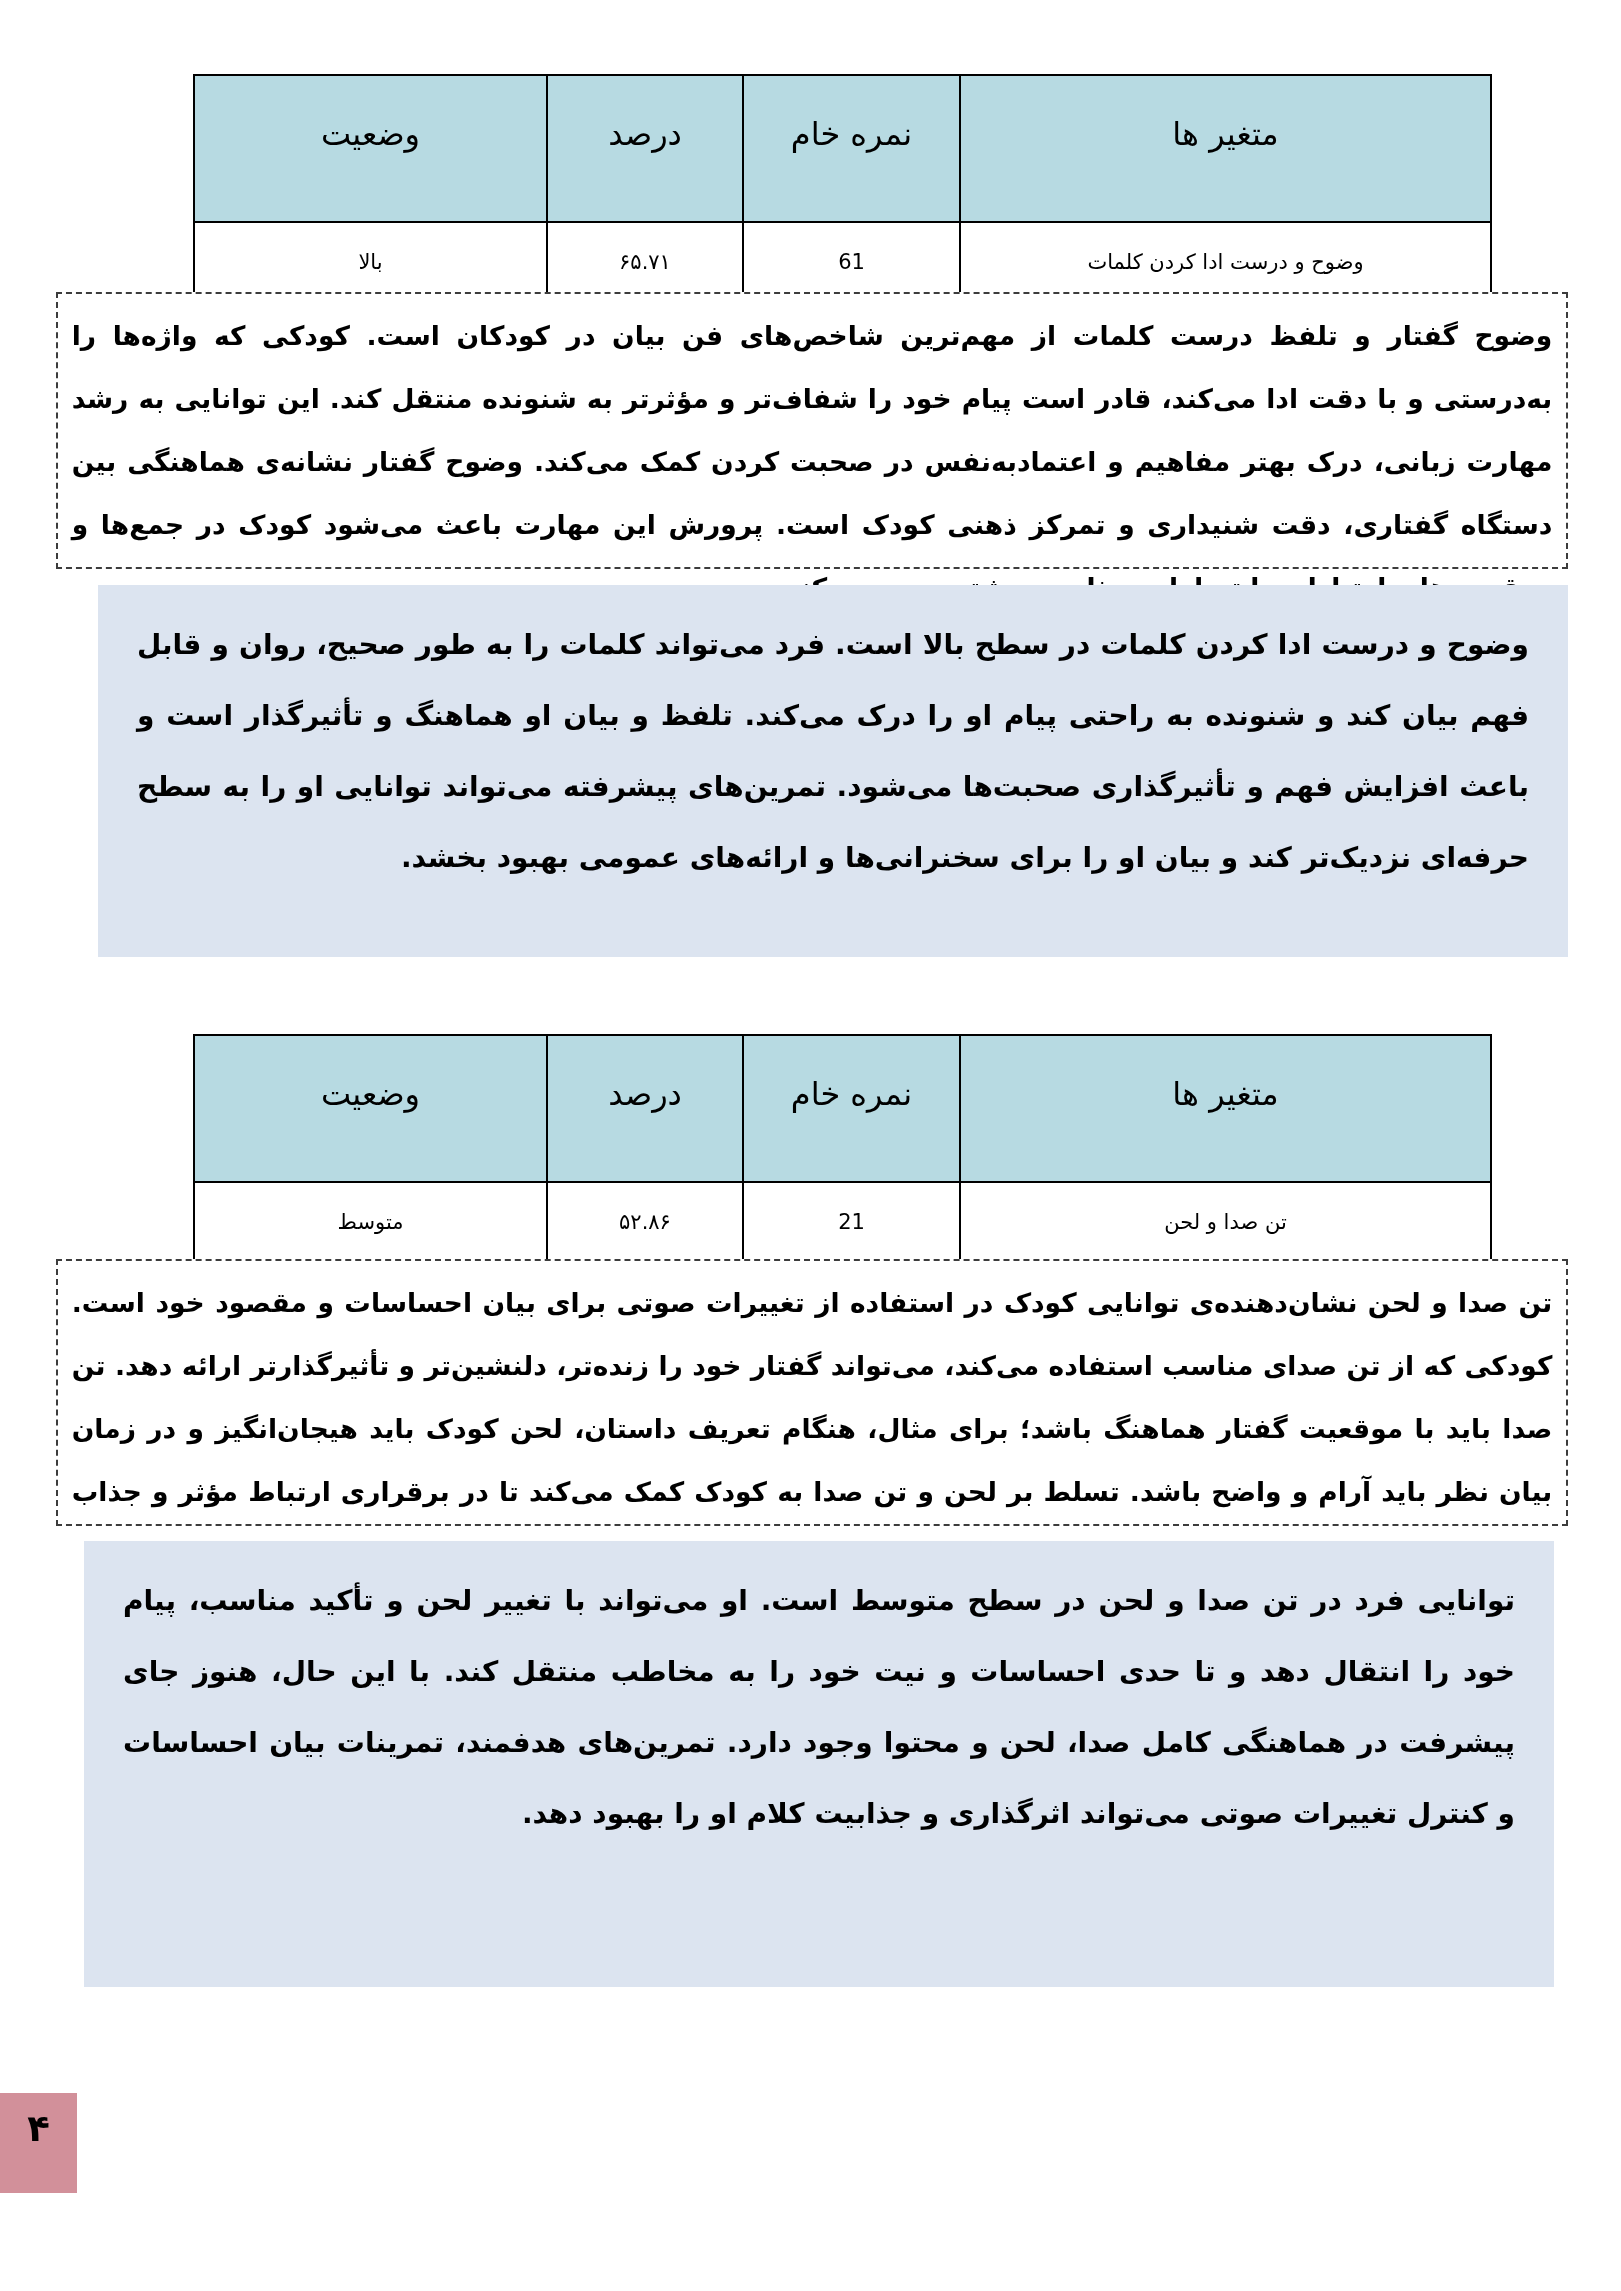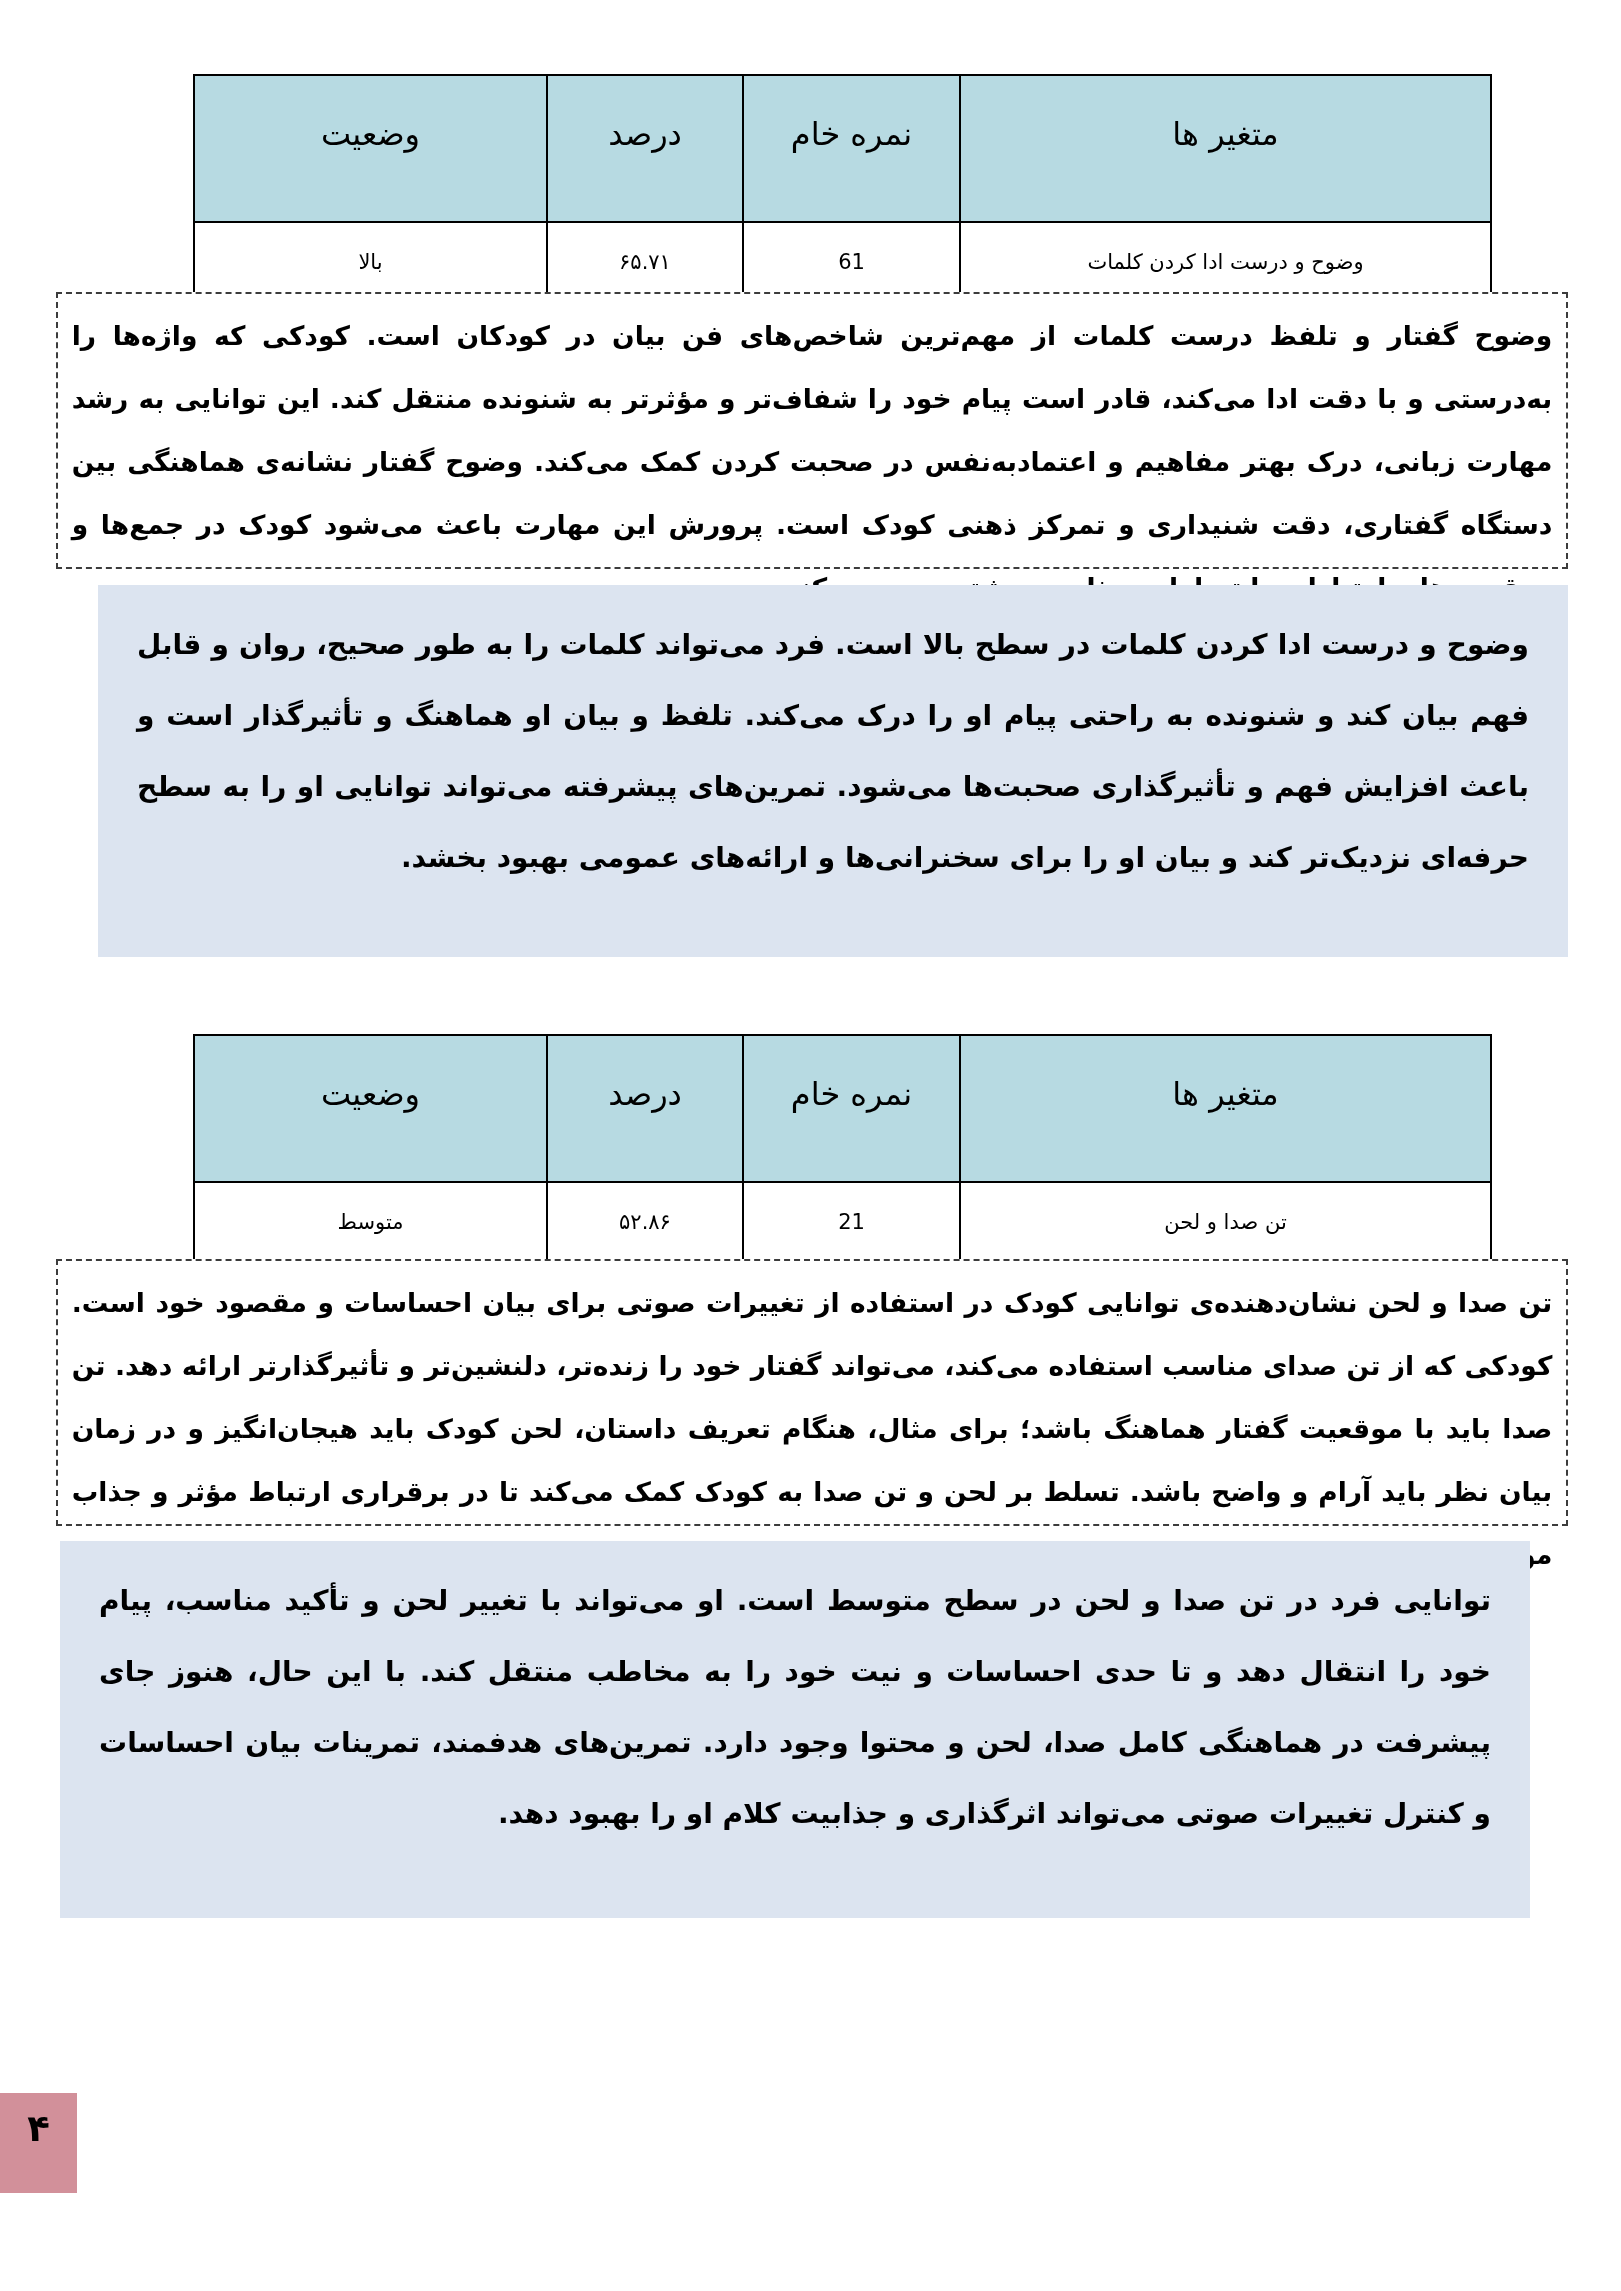--- a/index.html
+++ b/index.html
@@ -65,21 +65,21 @@
   .analysis-box {
     box-sizing: border-box;
     background: #dce4f0;
     text-align: justify;
     font-weight: bold;
     font-size: 28px;
     line-height: 71px;
     padding: 23.5px 39px;
   }
   #analysis1 { left: 76px; top: 585px;  width: 1470px; height: 372px; margin-left: 22px; }
-  #analysis2 { left: 60px; top: 1541px; width: 1470px; height: 377px; }
+  #analysis2 { left: 84px; top: 1541px; width: 1470px; height: 446px; }
 
   
   #page-badge {
     left: 0;
     top: 2093px;
     width: 77px;
     height: 100px;
     background: #d2909a;
     display: flex;
     align-items: flex-start;

